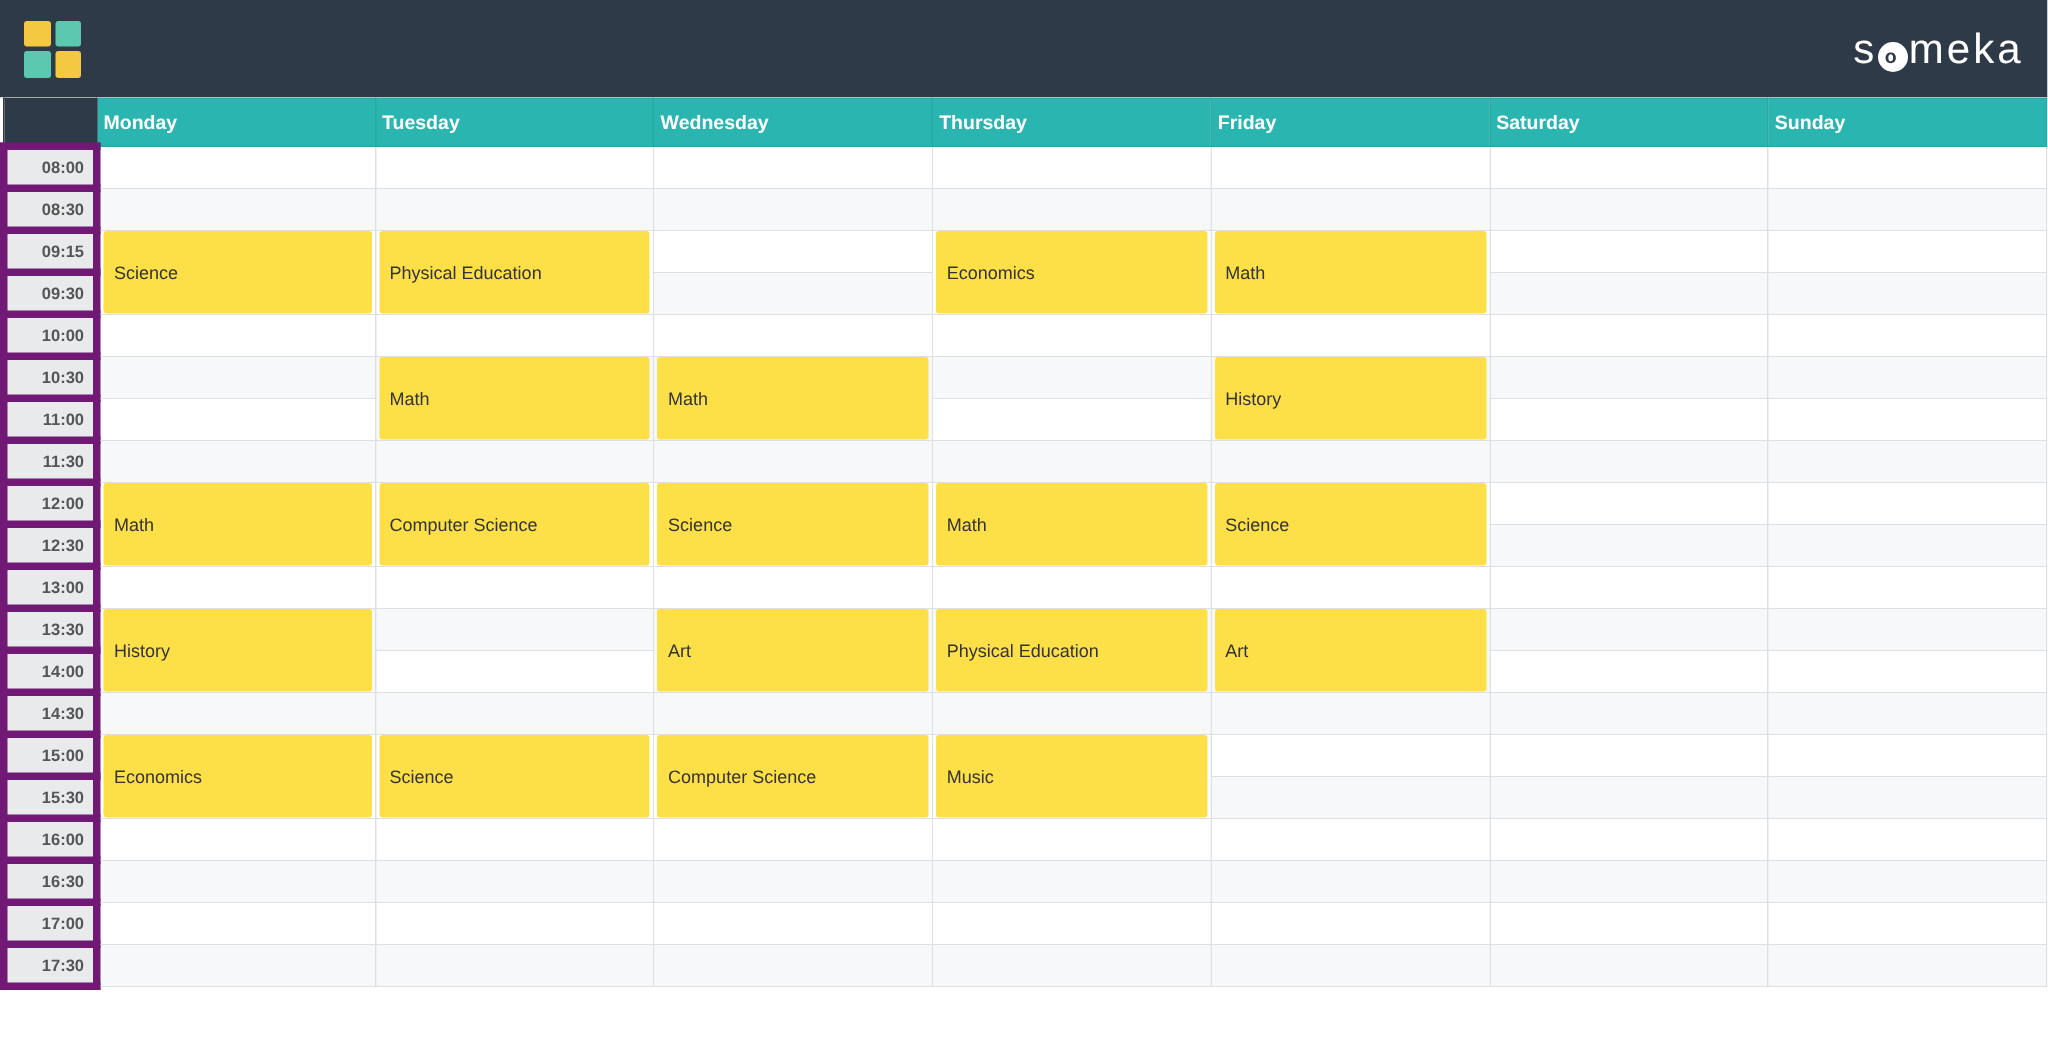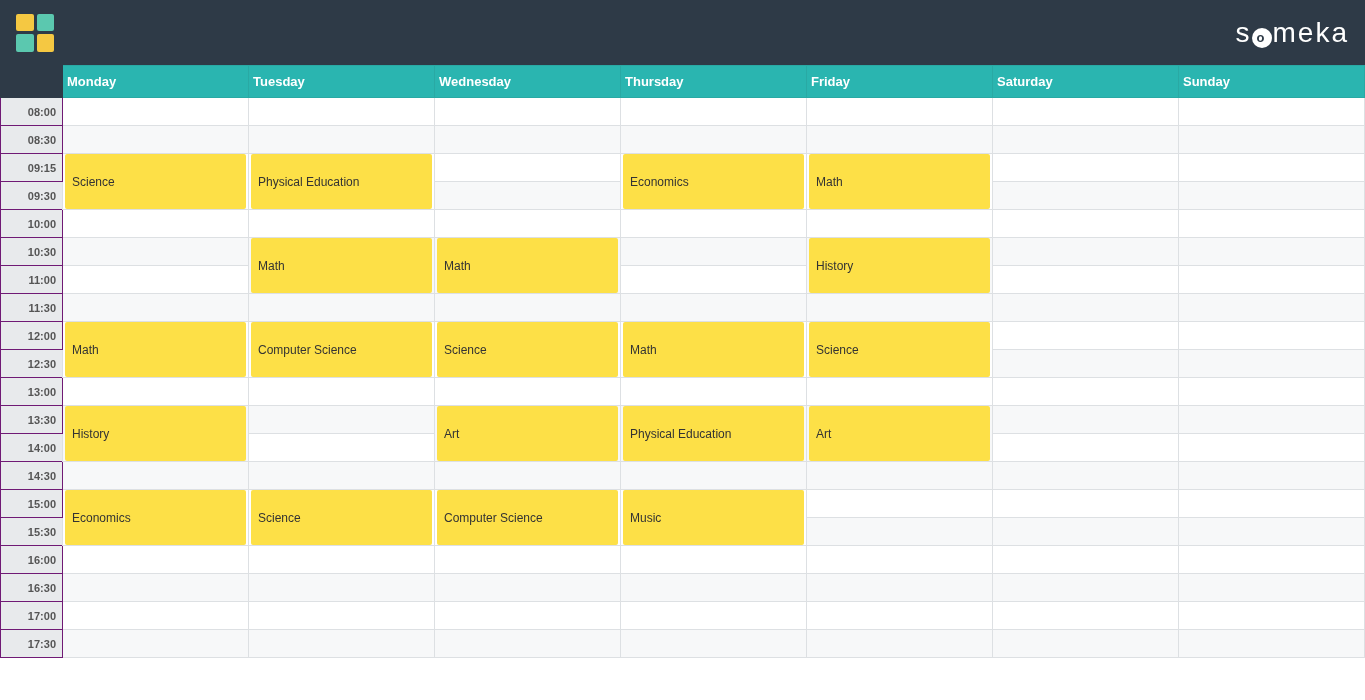--- a/index.html
+++ b/index.html
@@ -98,21 +98,21 @@
       border: 1px solid #2e3a47;
     }
 
     
     .time-cell {
       background: #e8eaec;
       color: #555;
       font-size: 11px;
       text-align: right;
       padding-right: 6px;
-      border: 1px solid #701a75;
+      border: 5px solid #701a75;
       height: 28px;
       vertical-align: middle;
       font-weight: 600;
     }
     .grid-cell {
       border: 1px solid #dde0e3;
       height: 28px;
       vertical-align: top;
       position: relative;
       background: #fff;

